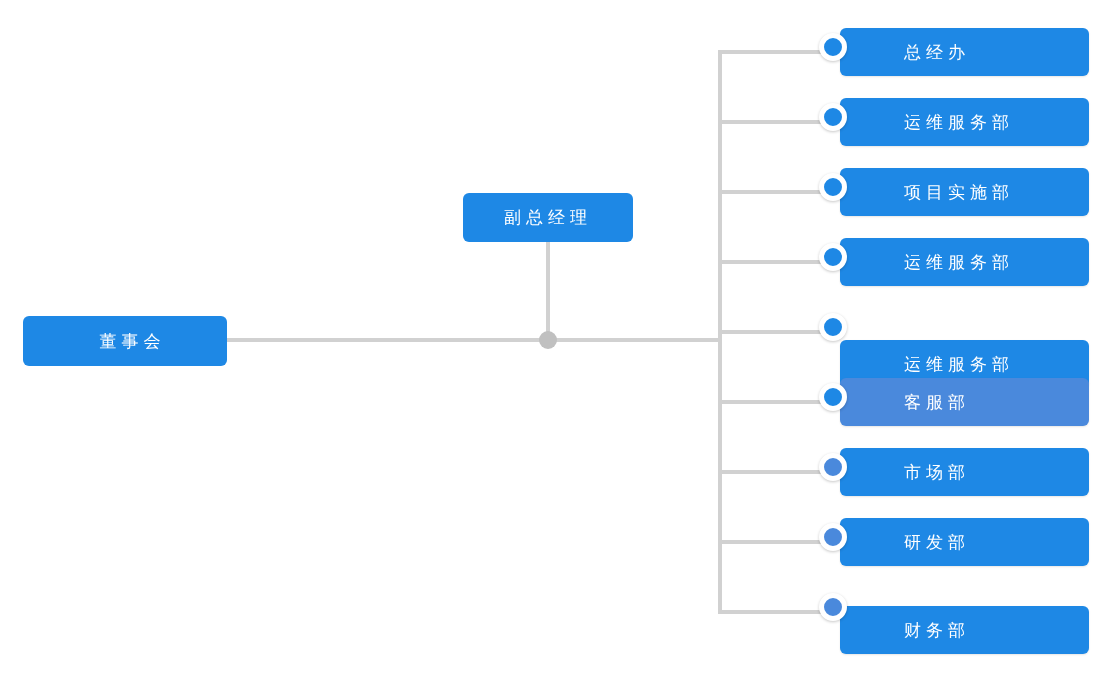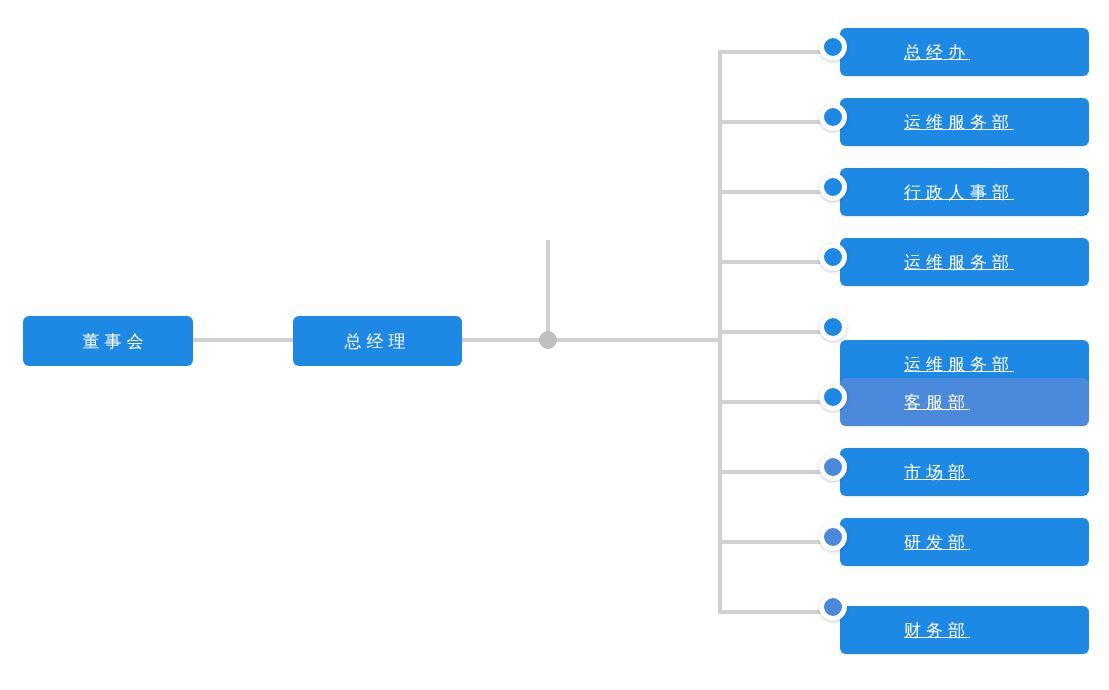--- a/index.html
+++ b/index.html
@@ -32,29 +32,28 @@
 
   
   .node{
     position:absolute;z-index:2;
     background:var(--primary-blue);color:var(--text-color);
     border-radius:6px;
     display:flex;align-items:center;justify-content:center;
     font-size:17px;letter-spacing:5px;
     cursor:pointer;
   }
-  .node-board{left:23px;top:316px;width:170px;height:50px;padding-left:15px;}
+  .node-board{left:23px;top:316px;width:204px;height:50px;padding-left:15px;}
   .node-gm{left:293px;top:316px;width:169px;height:50px;}
   .node-deputy{left:463px;top:193px;width:170px;height:49px;}
 
   .dept-box{
     left:840px;width:249px;height:48px;
     justify-content:flex-start;padding-left:64px;
     box-shadow:0 1px 2px rgba(0,0,0,0.10);
-    text-decoration:underline;
   }
   .dept-box.highlight{background:var(--highlight-blue);text-align:center;}
 
   .dept-bullet{
     position:absolute;left:819px;width:28px;height:28px;
     background:var(--primary-blue);
     border:5px solid #fff;border-radius:50%;
     box-shadow:0 1px 3px rgba(0,0,0,0.22);
     z-index:3;
   }
@@ -65,33 +64,33 @@
 
 <div class="chart">
 
   <div class="line main-hline"></div>
   <div class="line deputy-vline"></div>
   <div class="line trunk-vline"></div>
   <div class="junction-dot"></div>
 
   <div class="node node-board">董事会</div>
 
-  <div class="node node-gm">总经理</div>
 
+  <div class="node node-deputy">副总经理</div>
 
   <div id="departments">
       <div class="line branch" style="top: 50px;"></div>
       <div class="dept-bullet" style="top: 33px;"></div>
       <div class="node dept-box" style="top: 28px;">总经办</div>
       <div class="line branch" style="top: 120px;"></div>
       <div class="dept-bullet" style="top: 103px;"></div>
       <div class="node dept-box" style="top: 98px;">运维服务部</div>
       <div class="line branch" style="top: 190px;"></div>
       <div class="dept-bullet" style="top: 173px;"></div>
-      <div class="node dept-box" style="top: 168px;">行政人事部</div>
+      <div class="node dept-box" style="top: 168px;">项目实施部</div>
       <div class="line branch" style="top: 260px;"></div>
       <div class="dept-bullet" style="top: 243px;"></div>
       <div class="node dept-box" style="top: 238px;">运维服务部</div>
       <div class="line branch" style="top: 330px;"></div>
       <div class="dept-bullet" style="top: 313px;"></div>
       <div class="node dept-box" style="top: 308px; margin-top: 32px;">运维服务部</div>
       <div class="line branch" style="top: 400px;"></div>
       <div class="dept-bullet" style="top: 383px;"></div>
       <div class="node dept-box highlight" style="top: 378px;">客服部</div>
       <div class="line branch" style="top: 470px;"></div>

